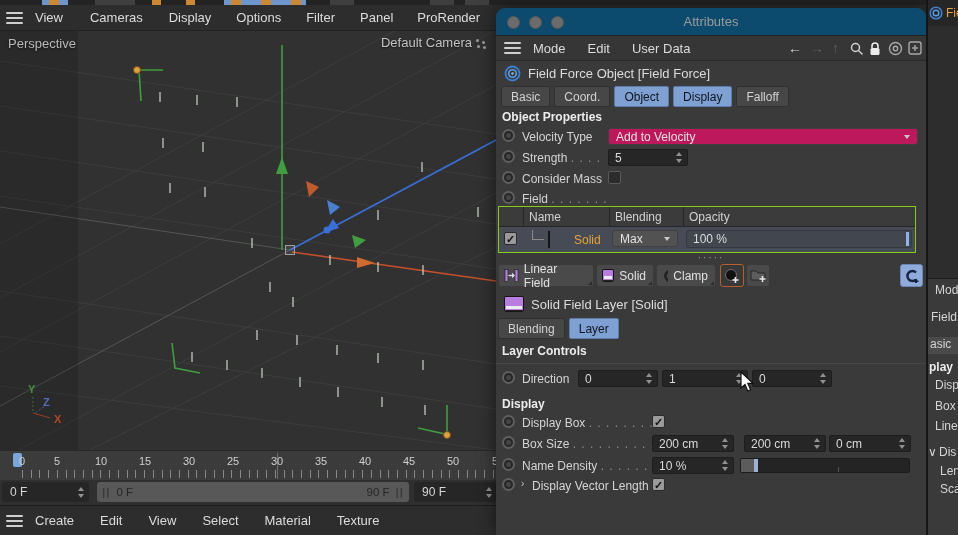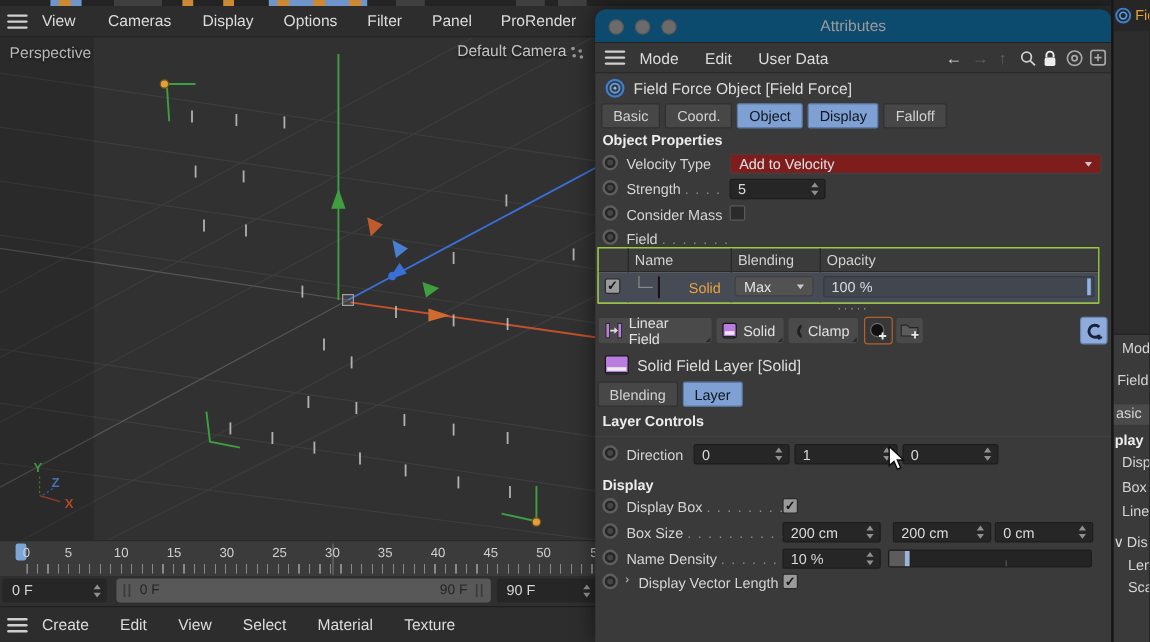--- a/index.html
+++ b/index.html
@@ -69,21 +69,21 @@
   .objheader { position:absolute; left:8px; top:57px; display:flex; align-items:center; gap:7px;
     font-size:13px; color:#dcdcdc;}
   .tabsrow { position:absolute; left:5px; top:78px; display:flex; gap:4px;}
   .tab { font-size:12px; color:#d2d2d2; background:#474747; padding:2.5px 9px; border-radius:2px; border:1px solid #303030;}
   .tab.active { background:#7fa0d2; color:#10151f; border-color:#5d7aa8;}
   .secthead { position:absolute; left:6px; font-size:12px; font-weight:bold; color:#ececec;}
   .port { position:absolute; width:13px; height:13px; border-radius:50%; background:#262626; border:2px solid #5f5f5f;}
   .port::after { content:""; position:absolute; inset:2px; border-radius:50%; background:#454545;}
   .rowlabel { position:absolute; font-size:12px; color:#d4d4d4; white-space:nowrap;}
   .dots { color:#8d8d8d; letter-spacing:1px;}
-  .dropdown { position:absolute; height:17px; background:#7f1d1d; border-radius:3px; border:1px solid #404040;
+  .dropdown { position:absolute; height:17px; background:#be185d; border-radius:3px; border:1px solid #404040;
     display:flex; align-items:center; font-size:12px; color:#e2e2e2;}
   .dropdown .val { padding-left:7px; flex:1;}
   .chev { width:0; height:0; border-left:3.5px solid transparent; border-right:3.5px solid transparent;
     border-top:4.5px solid #c9c9c9; margin-right:7px;}
   .spin { position:absolute; height:17px; background:#262626; border-radius:2px; border:1px solid #1d1d1d;
     display:flex; align-items:center; font-size:12px; color:#dadada;}
   .spin .val { padding-left:6px; flex:1;}
   .cb { position:absolute; width:13px; height:13px; border-radius:2px; background:#2b2b2b; border:1px solid #5a5a5a;}
   .cb.checked { background:#9a9a9a; border-color:#2a2a2a; color:#161616; font-size:11px; font-weight:bold;
     line-height:12px; text-align:center;}

